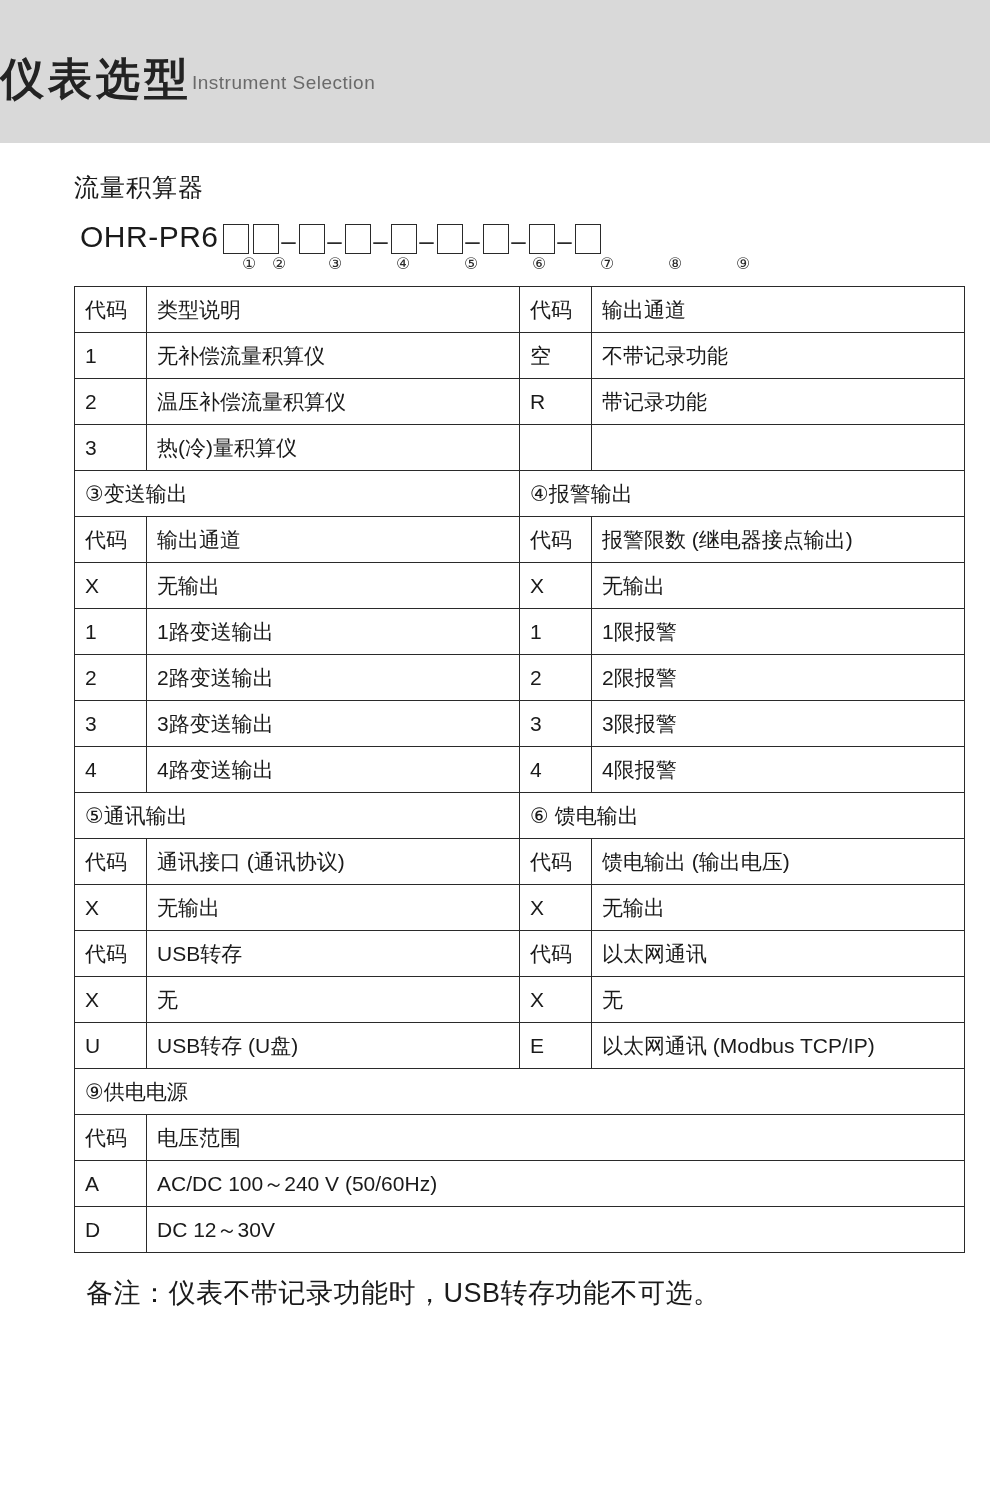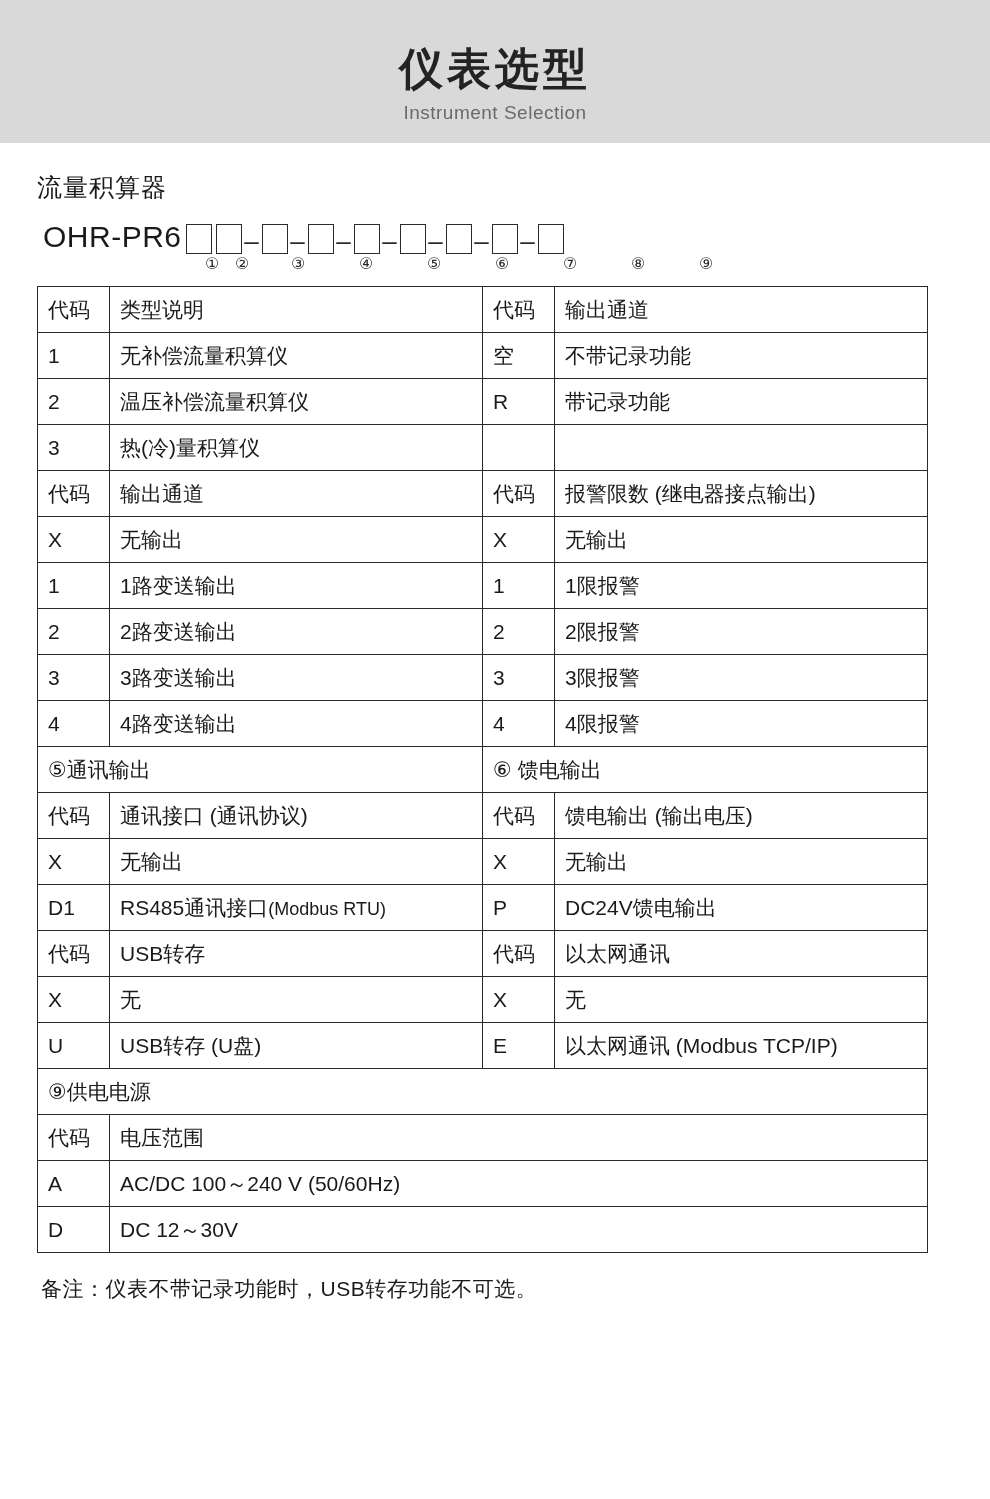--- a/index.html
+++ b/index.html
@@ -18,42 +18,41 @@
     position: relative;
     width: 990px;
     height: 1499px;
   }
   
   .header {
     background: #d9d9d9;
     height: 143px;
     width: 100%;
     display: flex;
-    flex-direction: column;
+    flex-direction: row;
     align-items: center;
-    justify-content: center;
     box-sizing: border-box;
-    padding-top: 24px;
+    padding-top: 16px;
   }
   .header-title {
     font-size: 44px;
     font-weight: bold;
     letter-spacing: 4px;
     color: #232323;
     line-height: 1.2;
   }
   .header-sub {
     font-size: 19px;
     color: #6a6a6a;
     letter-spacing: 0.5px;
     margin-top: 7px;
   }
   
   .content {
-    padding: 0 37px;
+    padding: 0 74px;
     box-sizing: border-box;
   }
   .product-name {
     font-size: 25px;
     margin-top: 28px;
     margin-bottom: 8px;
     letter-spacing: 1px;
   }
   .model-row {
     display: flex;
@@ -118,23 +117,23 @@
   }
   td.hdr {
     font-size: 21px;
   }
   td.nb-top { border-top: none; }
   td.nb-bottom { border-bottom: none; }
   .small {
     font-size: 18px;
   }
   .note {
-    font-size: 21px;
+    font-size: 27px;
     margin-top: 22px;
-    margin-left: 4px;
+    margin-left: 12px;
     letter-spacing: 0.5px;
   }
 </style>
 </head>
 <body>
 
 <div class="page">
 
   <div class="header">
     <div class="header-title">仪表选型</div>
@@ -206,20 +205,24 @@
         <td class="nb-top nb-bottom">带记录功能</td>
       </tr>
       <tr>
         <td class="code-col nb-top">3</td>
         <td class="nb-top">热(冷)量积算仪</td>
         <td class="code-col nb-top"></td>
         <td class="nb-top"></td>
       </tr>
 
       <tr>
+        <td class="section" colspan="2">③变送输出</td>
+        <td class="section" colspan="2">④报警输出</td>
+      </tr>
+      <tr>
         <td class="code-col hdr">代码</td>
         <td class="hdr">输出通道</td>
         <td class="code-col hdr">代码</td>
         <td class="hdr">报警限数 (继电器接点输出)</td>
       </tr>
       <tr>
         <td class="code-col nb-bottom">X</td>
         <td class="nb-bottom">无输出</td>
         <td class="code-col nb-bottom">X</td>
         <td class="nb-bottom">无输出</td>
@@ -258,26 +261,20 @@
         <td class="hdr">通讯接口 (通讯协议)</td>
         <td class="code-col hdr">代码</td>
         <td class="hdr">馈电输出 (输出电压)</td>
       </tr>
       <tr>
         <td class="code-col nb-bottom">X</td>
         <td class="nb-bottom">无输出</td>
         <td class="code-col nb-bottom">X</td>
         <td class="nb-bottom">无输出</td>
       </tr>
-      <tr>
-        <td class="code-col nb-top">D1</td>
-        <td class="nb-top"><span>RS485通讯接口</span><span class="small">(Modbus RTU)</span></td>
-        <td class="code-col nb-top">P</td>
-        <td class="nb-top">DC24V馈电输出</td>
-      </tr>
 
       <tr>
         <td class="code-col hdr">代码</td>
         <td class="hdr">USB转存</td>
         <td class="code-col hdr">代码</td>
         <td class="hdr">以太网通讯</td>
       </tr>
       <tr>
         <td class="code-col nb-bottom">X</td>
         <td class="nb-bottom">无</td>

